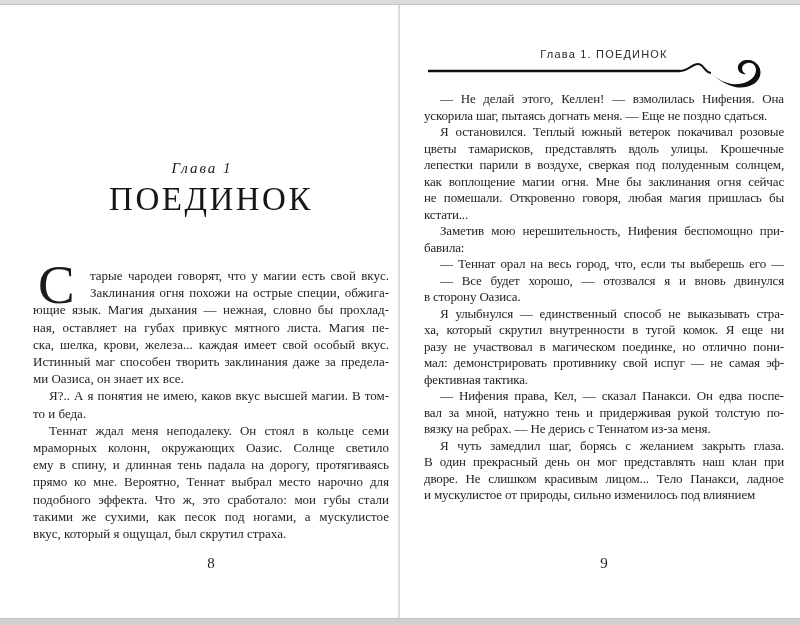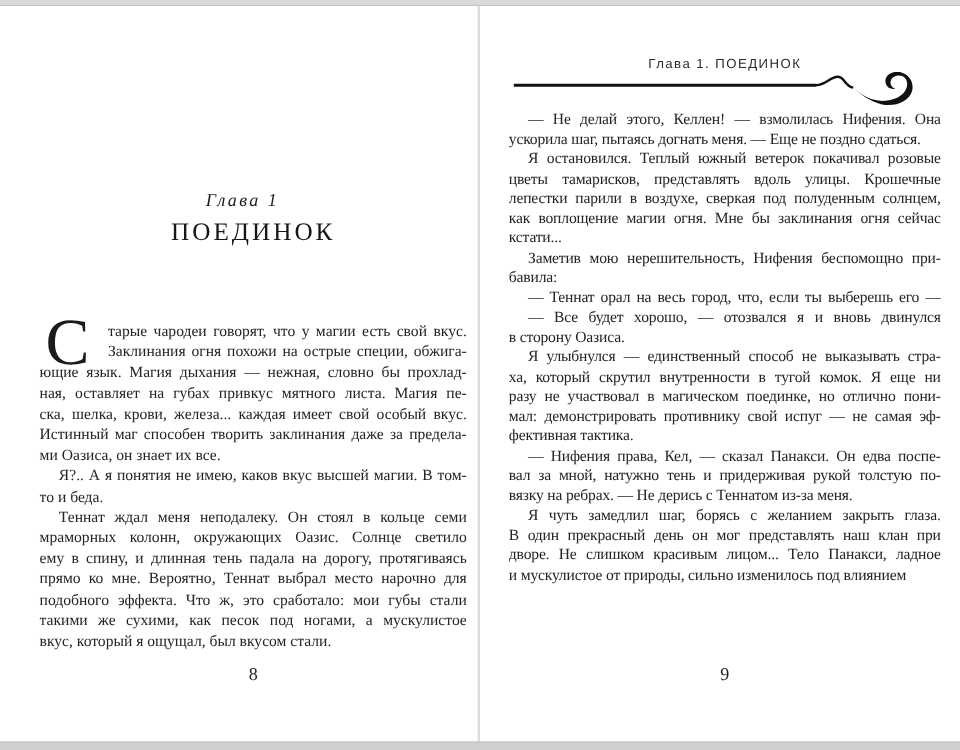--- a/index.html
+++ b/index.html
@@ -20,21 +20,21 @@
     position:absolute; left:398px; top:5px; width:2px; height:613px;
     background:#dcdcdc;
   }
   
   .chapter-label {
     position:absolute; left:24px; top:160px; width:356px;
     text-align:center; font-size:15px; letter-spacing:2px; color:#1d1d1d;font-style:italic;
   }
   .chapter-title {
     position:absolute; left:33px; top:181px; width:356px; margin:0;
-    text-align:center; font-size:21px; font-weight:normal;
+    text-align:center; font-size:33px; font-weight:normal;
     letter-spacing:2.5px; color:#161616;
   }
   .dropcap {
     position:absolute; left:38px; top:257px;
     font-size:55px; line-height:1; color:#1b1b1b;
   }
   .body-text { position:absolute; font-size:13px; color:#242424; }
   .left-body  { left:33px;  top:267px; width:356px; line-height:17.2px; }
   .right-body { left:424px; top:91px;  width:360px; line-height:16.5px; letter-spacing:-0.15px; }
   .para { margin:0; }
@@ -82,21 +82,21 @@
           <div class="line indent">Я?.. А я понятия не имею, каков вкус высшей магии. В том-</div>
           <div class="line last">то и беда.</div>
         </div>
         <div class="para">
           <div class="line indent">Теннат ждал меня неподалеку. Он стоял в кольце семи</div>
           <div class="line">мраморных колонн, окружающих Оазис. Солнце светило</div>
           <div class="line">ему в спину, и длинная тень падала на дорогу, протягиваясь</div>
           <div class="line">прямо ко мне. Вероятно, Теннат выбрал место нарочно для</div>
           <div class="line">подобного эффекта. Что ж, это сработало: мои губы стали</div>
           <div class="line">такими же сухими, как песок под ногами, а мускулистое</div>
-          <div class="line last">вкус, который я ощущал, был вкусом стали.</div>
+          <div class="line last">вкус, который я ощущал, был скрутил страха.</div>
         </div>
       </div>
     <div class="page-number left">8</div>
   </section>
 
   <div class="gutter"></div>
 
   <section>
     <div class="running-head">Глава 1. ПОЕДИНОК</div>
     <svg class="flourish" viewBox="0 0 340 32" xmlns="http://www.w3.org/2000/svg">
@@ -116,20 +116,21 @@
     <div class="body-text right-body">
         <div class="para">
           <div class="line indent">— Не делай этого, Келлен! — взмолилась Нифения. Она</div>
           <div class="line last">ускорила шаг, пытаясь догнать меня. — Еще не поздно сдаться.</div>
         </div>
         <div class="para">
           <div class="line indent">Я остановился. Теплый южный ветерок покачивал розовые</div>
           <div class="line">цветы тамарисков, представлять вдоль улицы. Крошечные</div>
           <div class="line">лепестки парили в воздухе, сверкая под полуденным солнцем,</div>
           <div class="line">как воплощение магии огня. Мне бы заклинания огня сейчас</div>
+          <div class="line">не помешали. Откровенно говоря, любая магия пришлась бы</div>
           <div class="line last">кстати...</div>
         </div>
         <div class="para">
           <div class="line indent">Заметив мою нерешительность, Нифения беспомощно при-</div>
           <div class="line last">бавила:</div>
         </div>
         <div class="para">
           <div class="line indent">— Теннат орал на весь город, что, если ты выберешь его —</div>
         </div>
         <div class="para">

